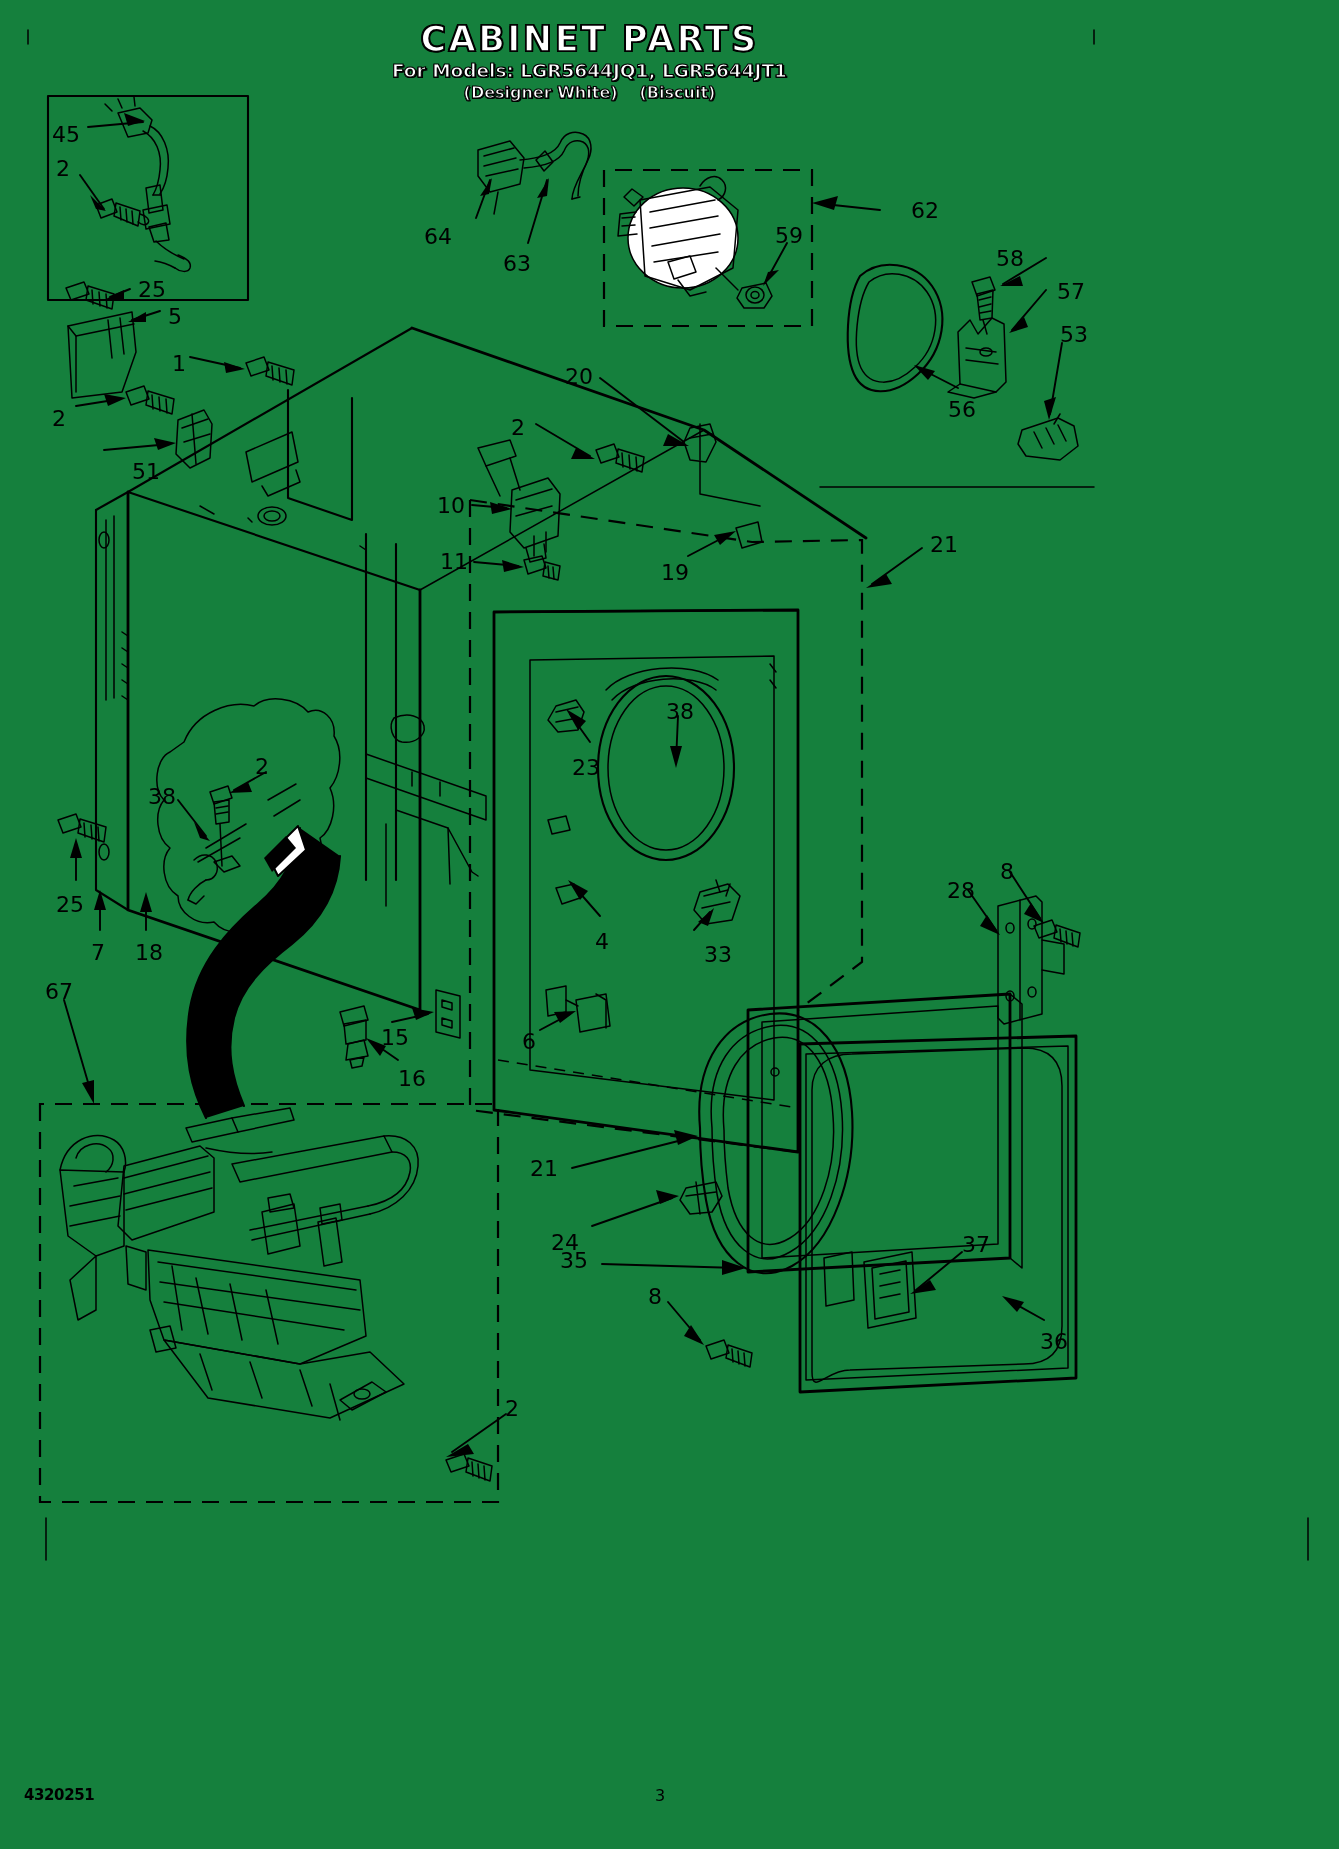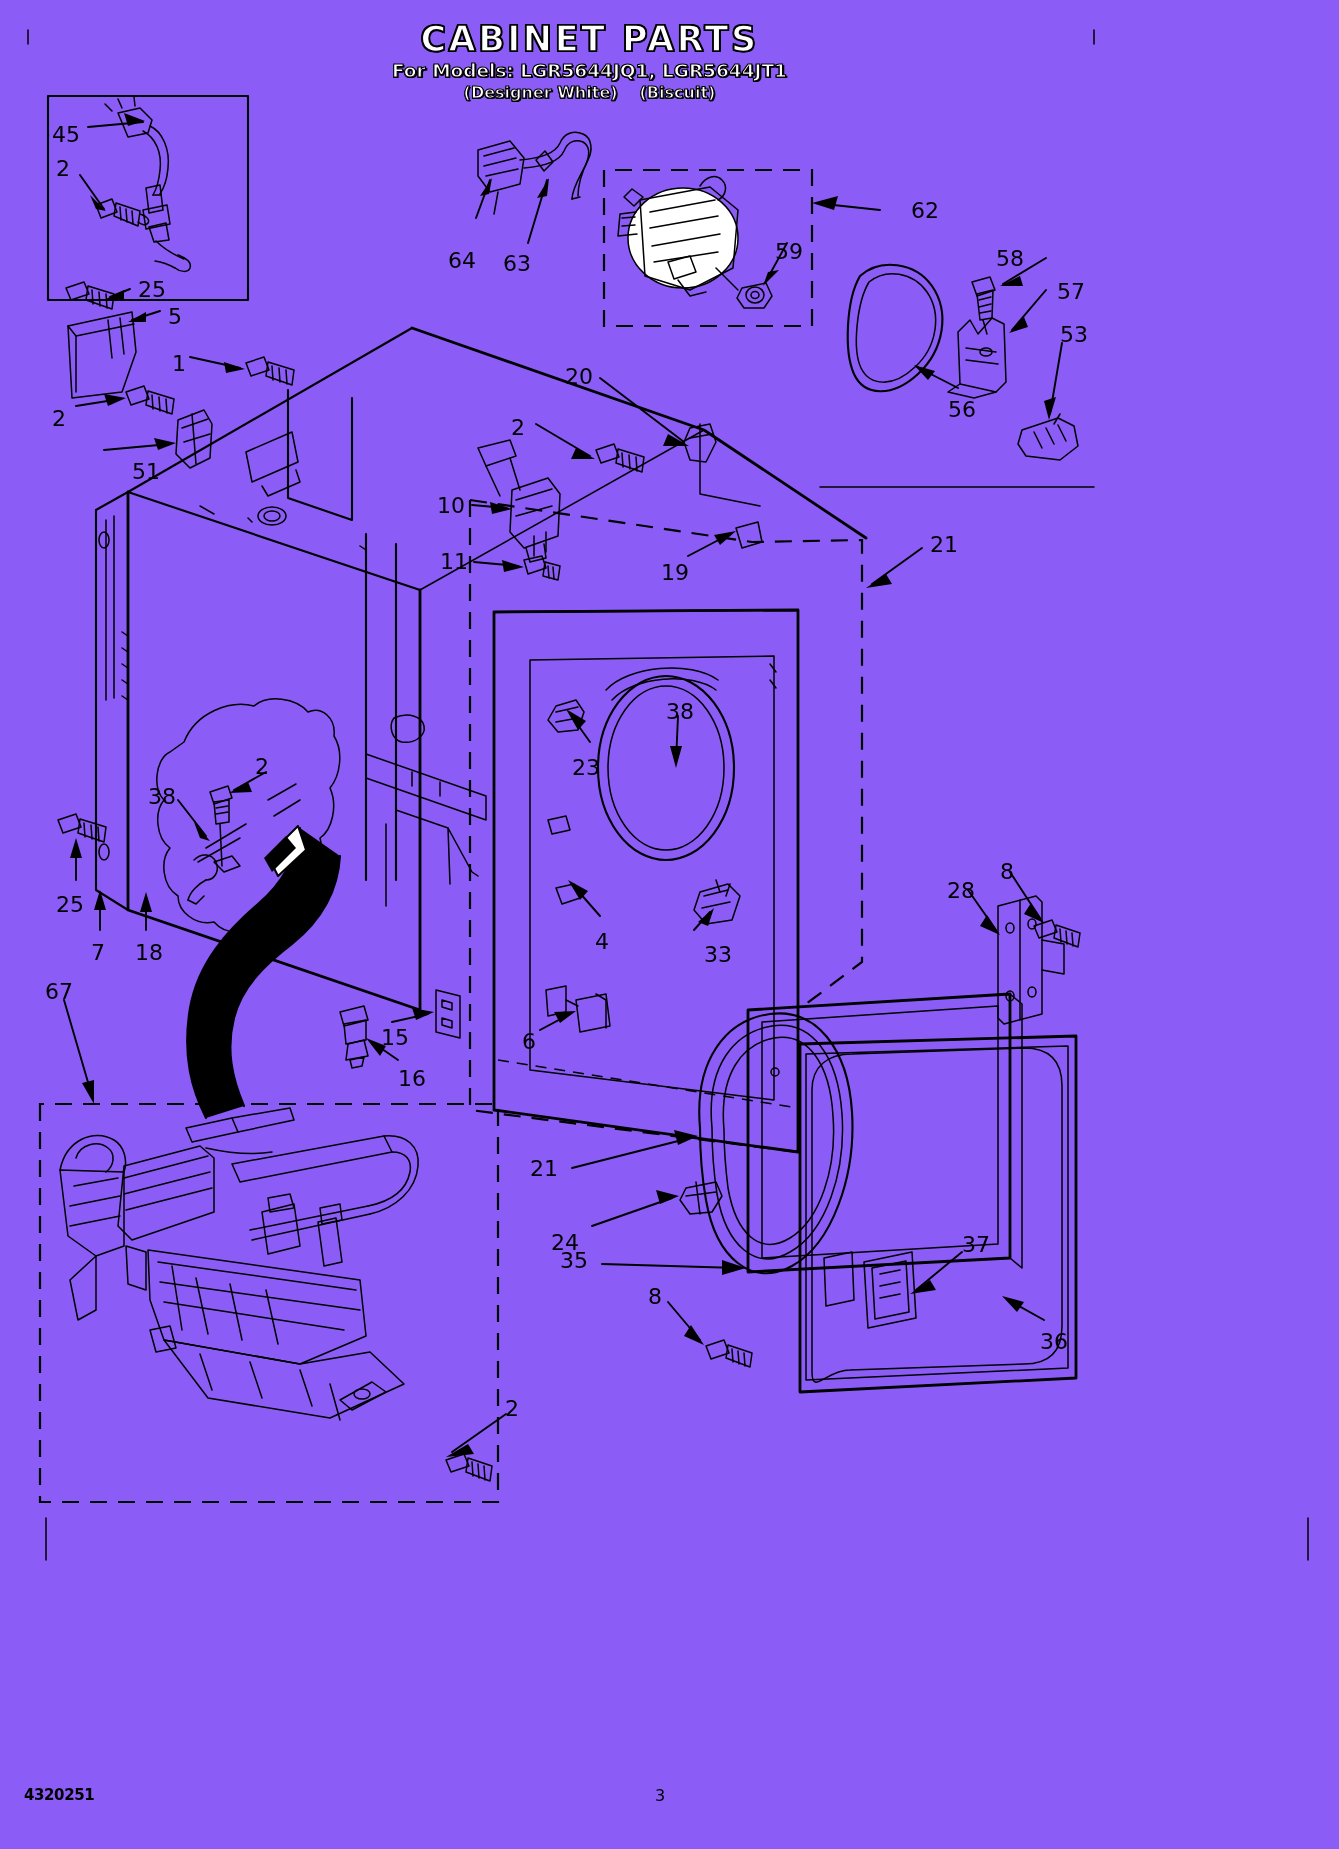--- a/index.html
+++ b/index.html
@@ -9,21 +9,21 @@
     background: #ffffff;
   }
   body {
     font-family: "Liberation Sans", sans-serif;
     color: #000000;
   }
   #page {
     position: relative;
     width: 1339px;
     height: 1849px;
-    background: #8b5cf6;
+    background: #15803d;
     overflow: hidden;
   }
   
   #title-block {
     position: absolute;
     left: 0;
     top: 22px;
     width: 1339px;
     text-align: center;
     pointer-events: none;
@@ -557,23 +557,23 @@
       <line class="ln-t" x1="1094" y1="30" x2="1094" y2="44"></line>
       <line class="ln-t" x1="46" y1="1518" x2="46" y2="1560"></line>
       <line class="ln-t" x1="1308" y1="1518" x2="1308" y2="1560"></line>
       <line class="ln-t" x1="820" y1="487" x2="1094" y2="487"></line>
     </g>
   </svg>
 
   <div id="callout-layer">
       <div class="callout" style="left: 52px; top: 124px;">45</div>
       <div class="callout" style="left: 56px; top: 158px;">2</div>
-      <div class="callout" style="left: 448px; top: 226px; margin-top: 24px;">64</div>
+      <div class="callout" style="left: 424px; top: 226px;">64</div>
       <div class="callout" style="left: 503px; top: 253px;">63</div>
-      <div class="callout" style="left: 775px; top: 241px;">59</div>
+      <div class="callout" style="left: 775px; top: 225px;">59</div>
       <div class="callout" style="left: 895px; top: 200px; margin-left: 16px;">62</div>
       <div class="callout" style="left: 996px; top: 248px;">58</div>
       <div class="callout" style="left: 1057px; top: 281px;">57</div>
       <div class="callout" style="left: 1060px; top: 324px;">53</div>
       <div class="callout" style="left: 948px; top: 399px;">56</div>
       <div class="callout" style="left: 138px; top: 279px;">25</div>
       <div class="callout" style="left: 168px; top: 306px;">5</div>
       <div class="callout" style="left: 172px; top: 353px;">1</div>
       <div class="callout" style="left: 52px; top: 408px;">2</div>
       <div class="callout" style="left: 84px; top: 461px; margin-left: 48px;">51</div>

